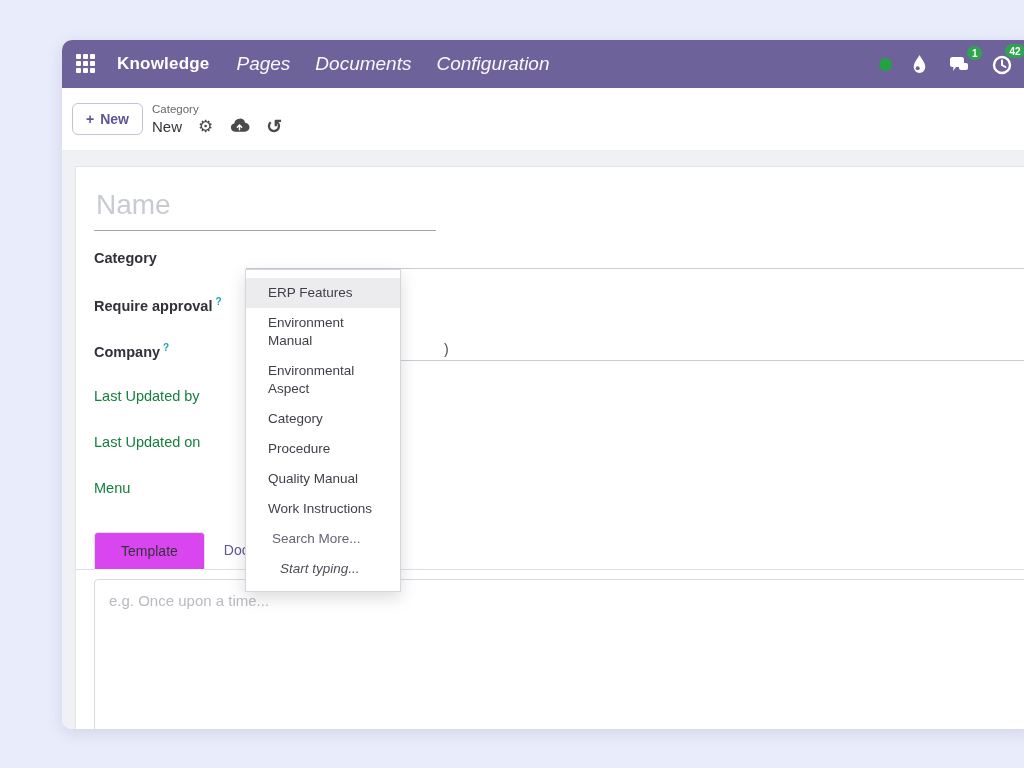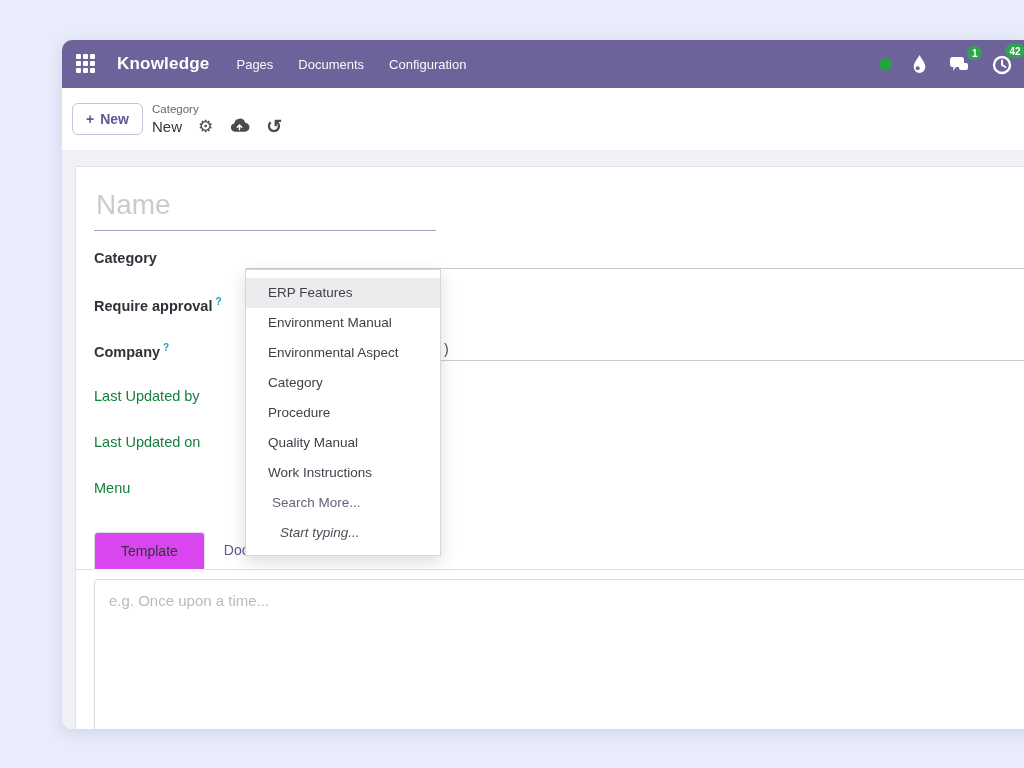--- a/index.html
+++ b/index.html
@@ -10,21 +10,21 @@
             border-radius:10px; background:#fff; overflow:hidden;
             box-shadow:0 4px 16px rgba(70,70,130,.14); }
 
   
   .navbar { height:48px; background:#6d6299; display:flex; align-items:center;
             padding:0 16px 0 12px; color:#fff; }
   .grid-btn { width:20px; height:20px; display:grid; grid-template-columns:repeat(3,5px);
               grid-template-rows:repeat(3,5px); gap:2px; margin:0 21px 0 2px; cursor:pointer; }
   .grid-btn i { background:#fff; border-radius:1px; }
   .app-name { font-size:17px; font-weight:700; margin-right:27px; letter-spacing:.2px; }
-  .nav-item { font-size:13px; margin-right:25px; color:rgba(255,255,255,.96); cursor:pointer; }
+  .nav-item { font-size:19px; margin-right:25px; color:rgba(255,255,255,.96); cursor:pointer;font-style:italic; }
   .systray { margin-left:auto; display:flex; align-items:center; gap:19px; padding-right:4px; }
   .status-dot { width:13px; height:13px; border-radius:50%; background:#23a244; }
   .sys-icon { position:relative; display:flex; align-items:center; }
   .badge { position:absolute; top:-8px; right:-11px; background:#2ea44f; color:#fff;
            font-size:10px; font-weight:700; border-radius:9px; padding:1.5px 4.5px;
            min-width:9px; text-align:center; line-height:11px; }
 
   
   .control-panel { height:63px; background:#fff; display:flex; align-items:center;
                    padding-left:10px; border-bottom:1px solid #ececf1; }
@@ -63,21 +63,21 @@
   .tab.active { border:1px solid #dedee6; border-bottom:1px solid #fff; background:#d946ef;
                 border-radius:4px 4px 0 0; color:#34343c; margin-bottom:-1px;
                 padding:10px 26px; }
   .tab.inactive { color:#5f5693; padding:10px 19px; }
   .body-area { margin-top:9px; width:100%; height:185px; border:1px solid #d9d9e0;
                border-radius:4px; font-size:15px; color:#555; padding:12px 14px;
                resize:none; outline:none; font-family:inherit; display:block; }
   .body-area::placeholder { color:#b7babf; }
 
   
-  .dropdown { position:absolute; left:245px; top:269px; width:196px; background:#fff;
+  .dropdown { position:absolute; left:245px; top:269px; width:156px; background:#fff;
               border:1px solid #d5d5dd; box-shadow:0 6px 16px rgba(0,0,0,.14);
               padding:8px 0 7px; z-index:10; }
   .dd-item { font-size:13.5px; color:#3f3f49; padding:6px 10px 6px:22px; }
   .dd-item, .dd-more, .dd-typing { font-size:13.5px; padding:6px 10px 6px 22px;
               line-height:18px; cursor:pointer; }
   .dd-item { color:#3f3f49; }
   .dd-item.hl { background:#ececee; }
   .dd-more { color:#64647a; padding-left:26px; }
   .dd-typing { color:#4e4e58; padding-left:34px; font-style:italic; cursor:default; }
 </style>

